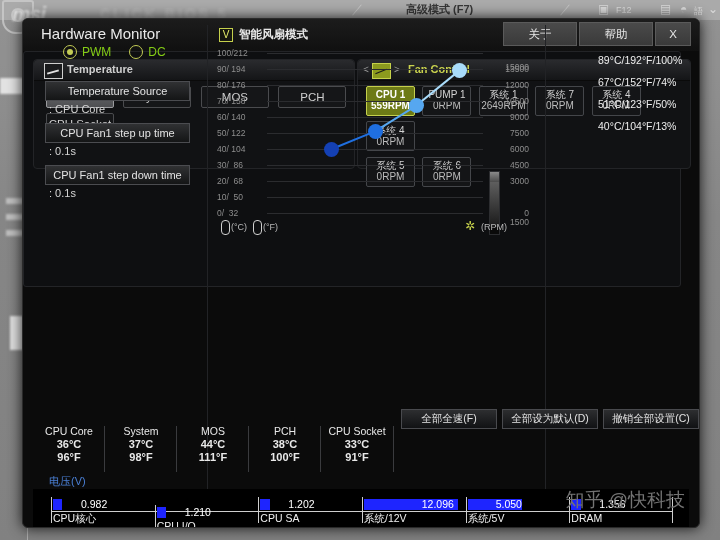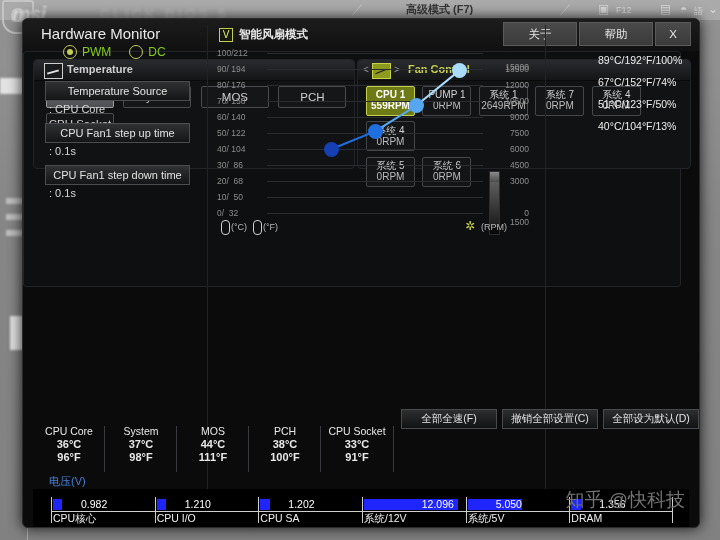--- a/index.html
+++ b/index.html
@@ -359,22 +359,22 @@
         <div class="lgrow">
           <span class="lgbar" style="background:#1440b4"></span>
           <span class="lgtxt">40°C/104°F/</span>
           <span class="lgpct">13%</span>
         </div>
       </div>
   </div>
 
   <div class="actions">
     <div class="abtn">全部全速(F)</div>
+    <div class="abtn">全部设为默认(D)</div>
     <div class="abtn">撤销全部设置(C)</div>
-    <div class="abtn">全部设为默认(D)</div>
   </div>
 
   <div id="sensors">
       <div class="scell">
         <div class="n">CPU Core</div>
         <div class="c">36°C</div>
         <div class="f">96°F</div>
       </div>
       <div class="scell">
         <div class="n">System</div>
@@ -401,21 +401,21 @@
   <div id="volt-label">电压(V)</div>
   <div id="volt-panel">
     <div id="volt-track">
       <div id="volt-endtick"></div>
     <div class="vitem" style="left: 0px; width: 103.667px;">
           <div class="tick"></div>
           <div class="bar" style="width:8.790000000000001px"></div>
           <div class="val" style="left:30px">0.982</div>
           <div class="nm">CPU核心</div>
         </div>
-        <div class="vitem" style="left: 103.667px; width: 103.667px;">
+        <div class="vitem" style="left: 103.667px; width: 103.667px; margin-top: 8px;">
           <div class="tick"></div>
           <div class="bar" style="width:9.766666666666667px"></div>
           <div class="val" style="left:30px">1.210</div>
           <div class="nm">CPU I/O</div>
         </div>
         <div class="vitem" style="left: 207.333px; width: 103.667px; padding-left: 18px;">
           <div class="tick"></div>
           <div class="bar" style="width:9.766666666666667px"></div>
           <div class="val" style="left:30px">1.202</div>
           <div class="nm">CPU SA</div>

